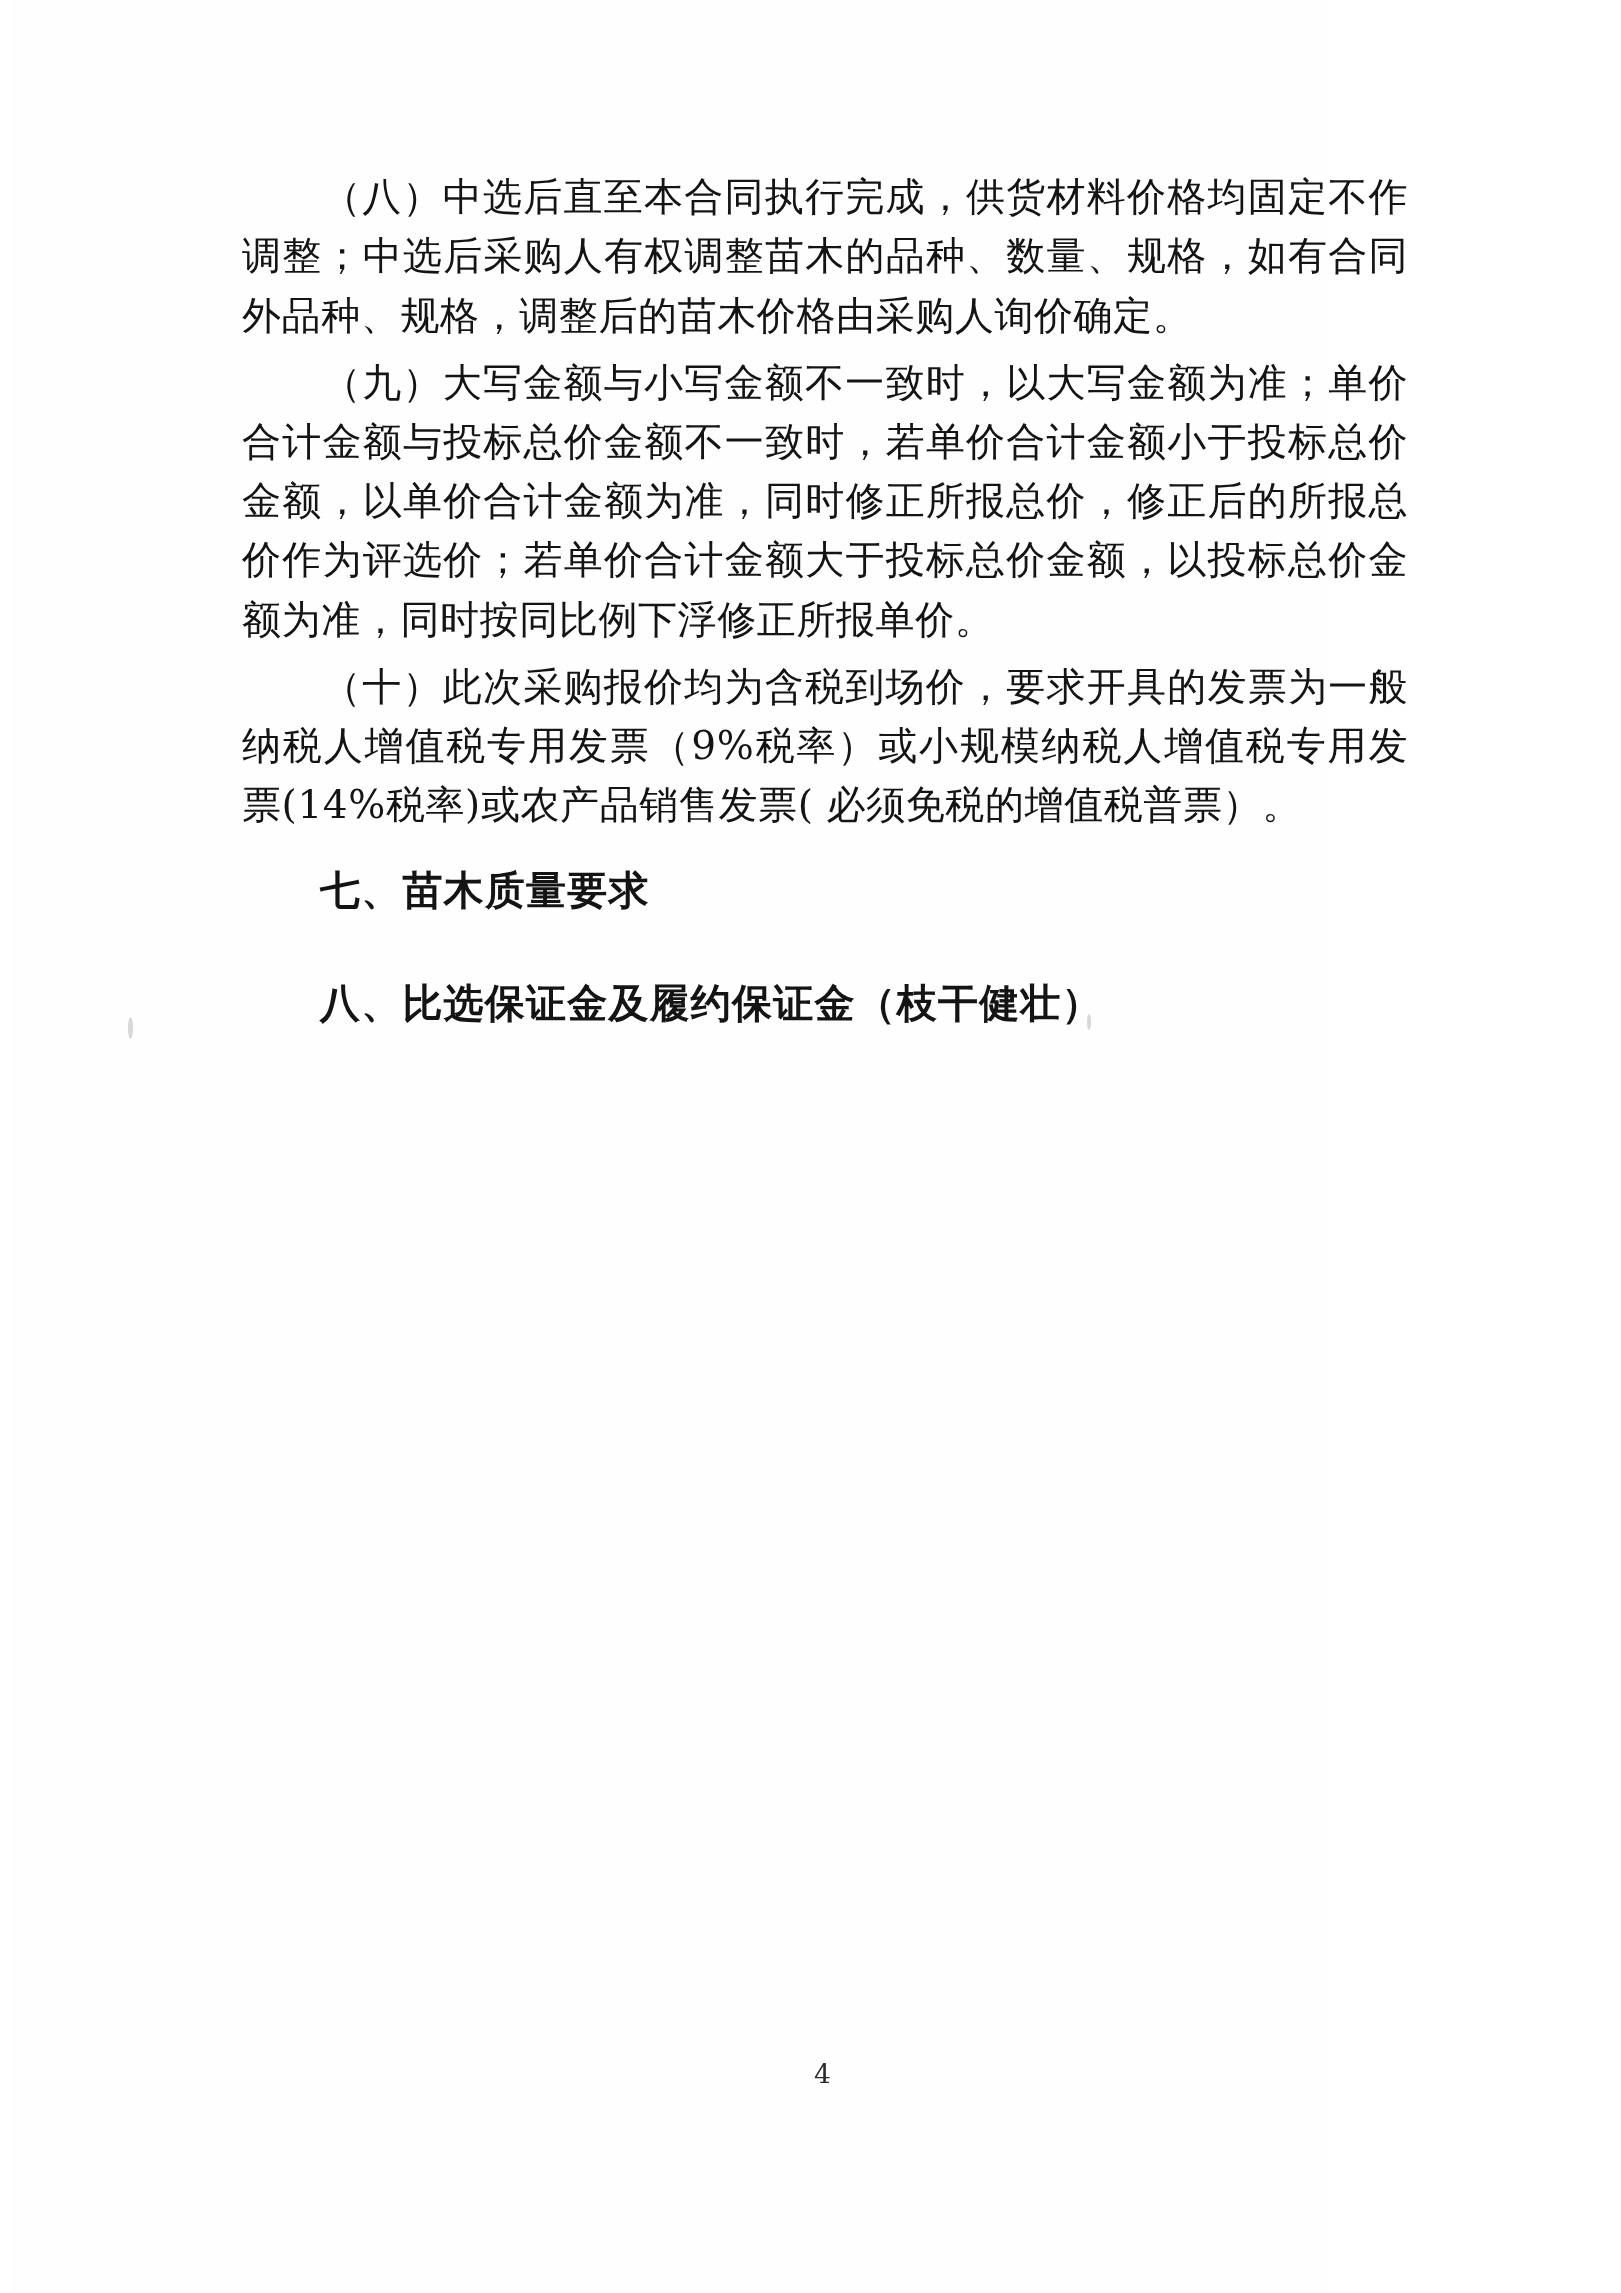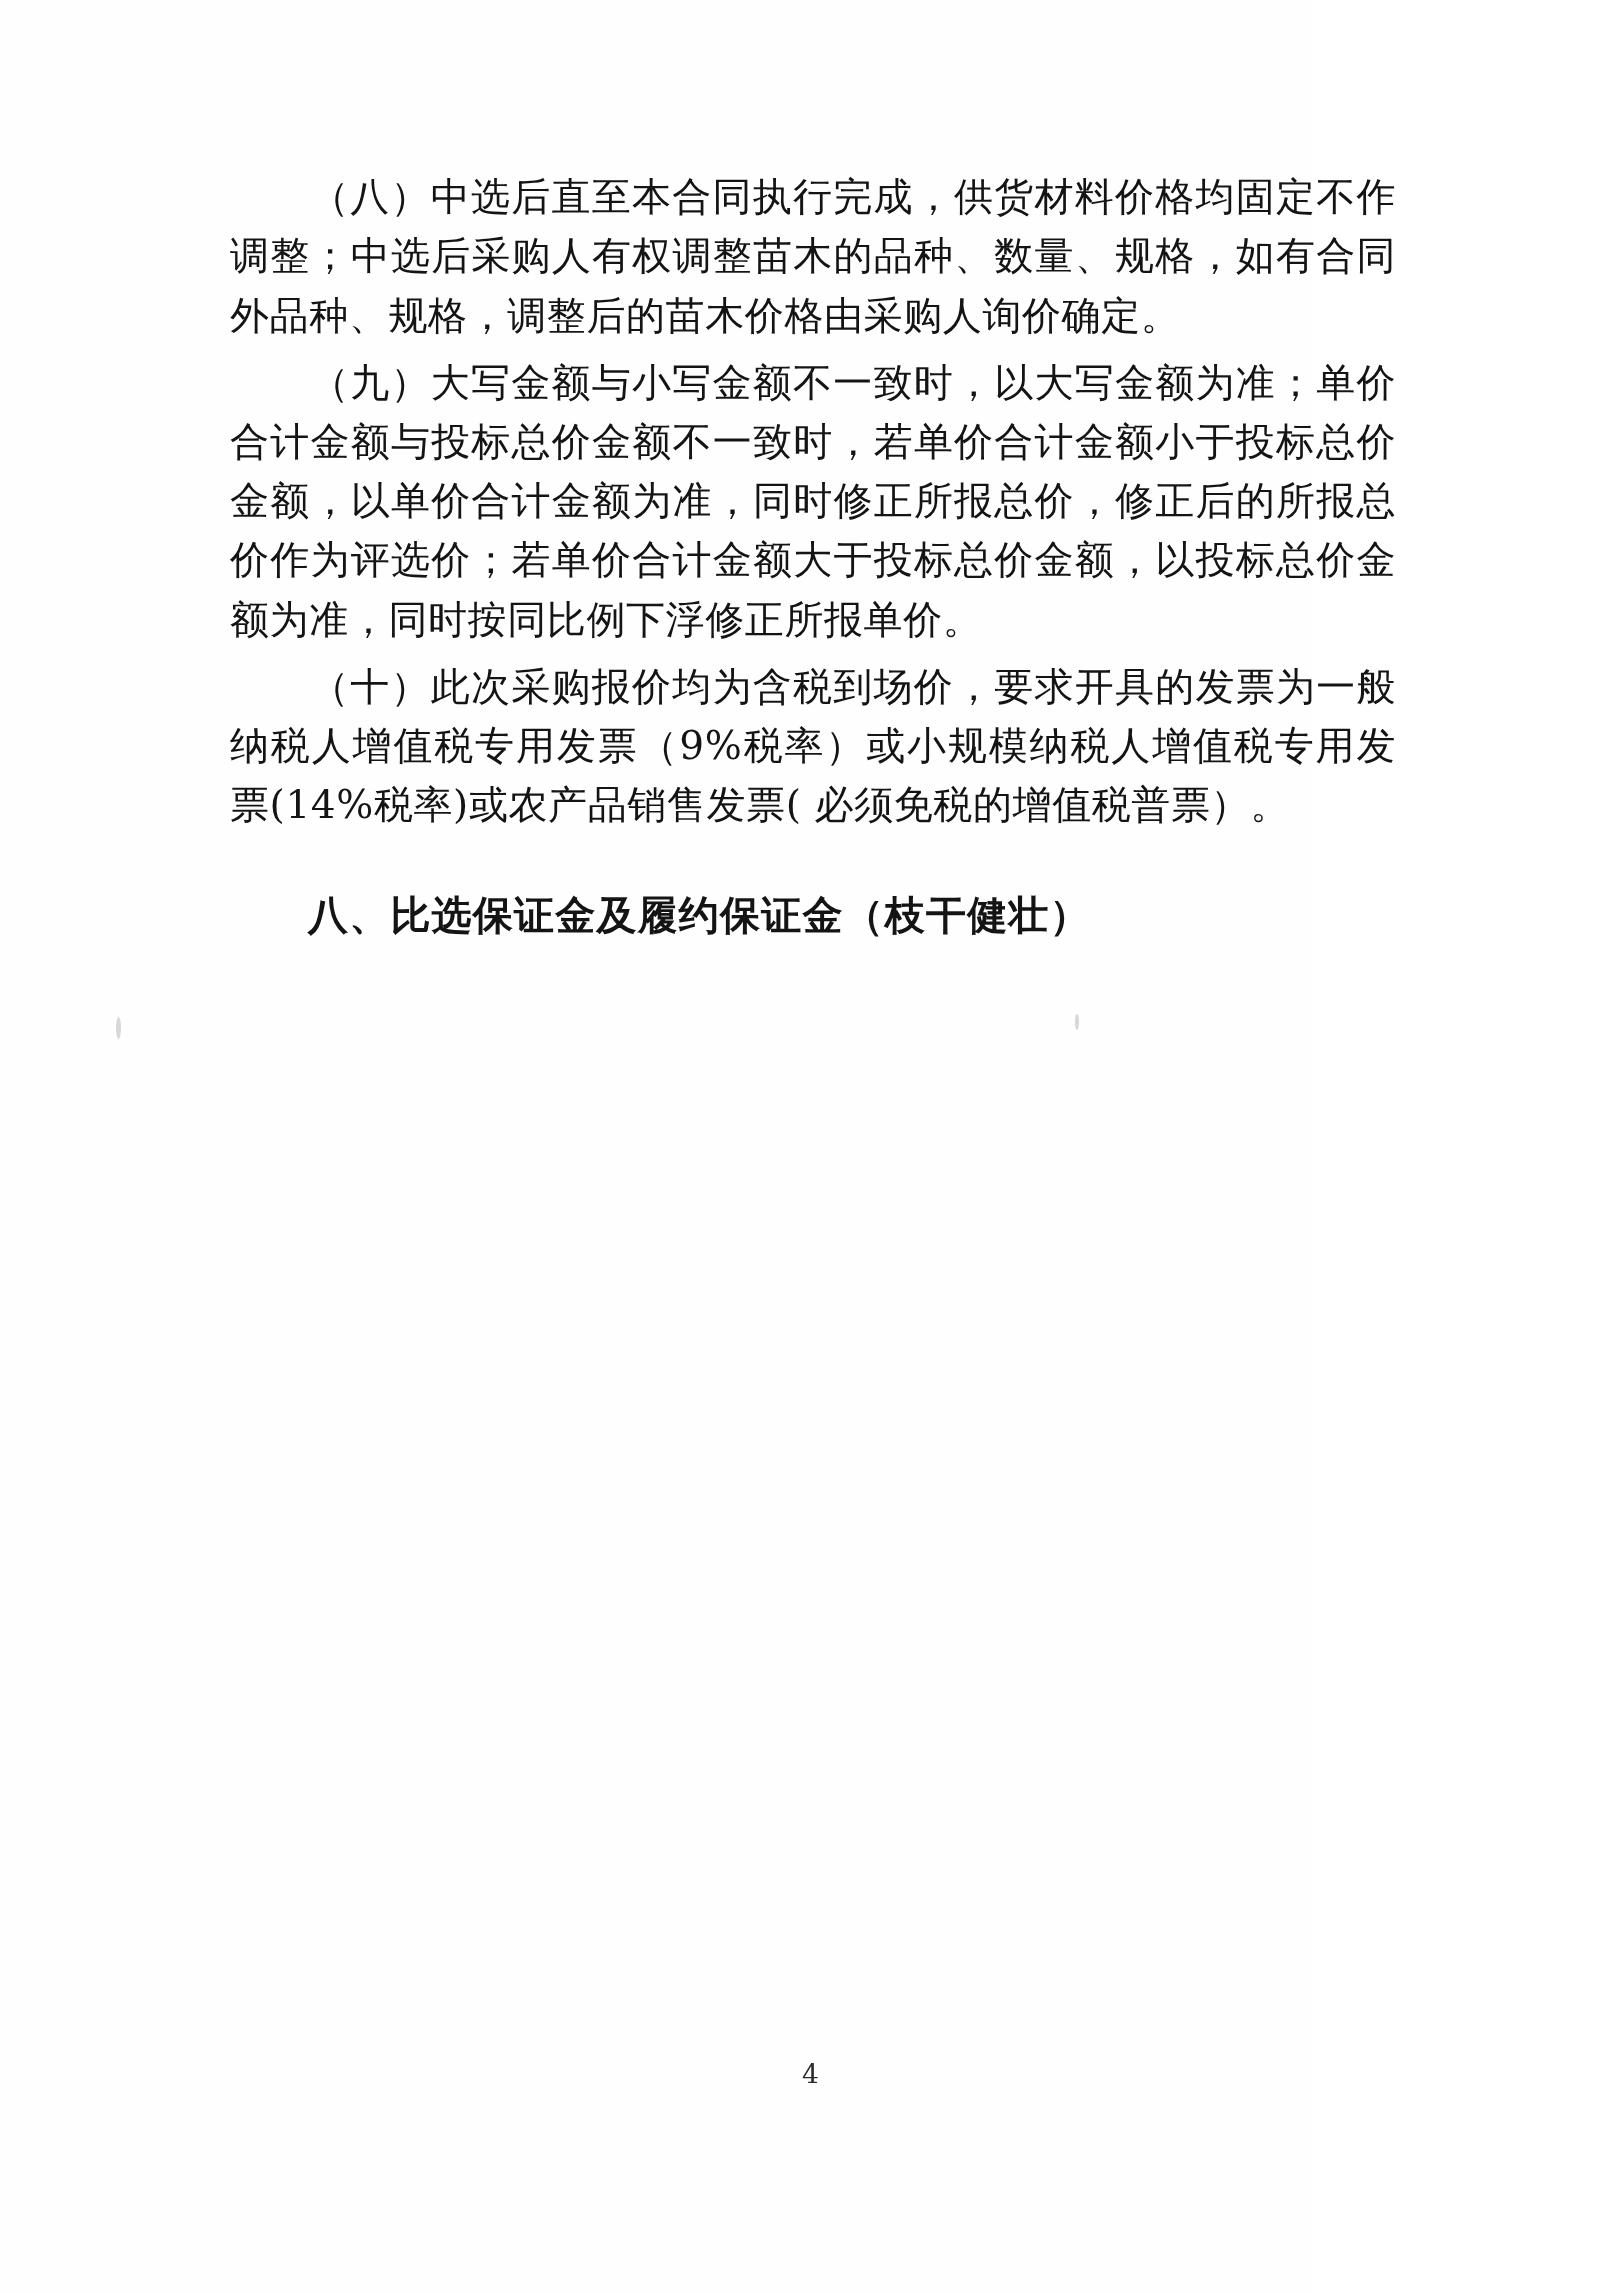--- a/index.html
+++ b/index.html
@@ -10,21 +10,21 @@
   body {
     width: 1621px;
     height: 2294px;
     position: relative;
     font-family: "DejaVu Serif", "Liberation Serif", serif;
     color: #141414;
     overflow: hidden;
   }
   .page {
     position: absolute;
-    left: 0;
+    left: 12px;
     top: 0;
     width: 1310px;
     height: 2294px;
     background: #fefefe;
   }
   .content {
     position: absolute;
     left: 230px;
     top: 167px;
     width: 1166px;
@@ -76,20 +76,21 @@
   <div class="speck" style="left:1075px; top:1014px; width:3.9px; height:15.7px;"></div>
 
   <div class="content">
 
     <p class="para indent">（八）中选后直至本合同执行完成，供货材料价格均固定不作调整；中选后采购人有权调整苗木的品种、数量、规格，如有合同外品种、规格，调整后的苗木价格由采购人询价确定。</p>
 
     <p class="para indent">（九）大写金额与小写金额不一致时，以大写金额为准；单价合计金额与投标总价金额不一致时，若单价合计金额小于投标总价金额，以单价合计金额为准，同时修正所报总价，修正后的所报总价作为评选价；若单价合计金额大于投标总价金额，以投标总价金额为准，同时按同比例下浮修正所报单价。</p>
 
     <p class="para indent">（十）此次采购报价均为含税到场价，要求开具的发票为一般纳税人增值税专用发票（9%税率）或小规模纳税人增值税专用发票(14%税率)或农产品销售发票( 必须免税的增值税普票）。</p>
 
+    <h2 class="heading">七、苗木质量要求</h2>
 
 
 
 
     <div class="spacer-md"></div>
 
     <h2 class="heading">八、比选保证金及履约保证金（枝干健壮）</h2>
 
 
   </div>

